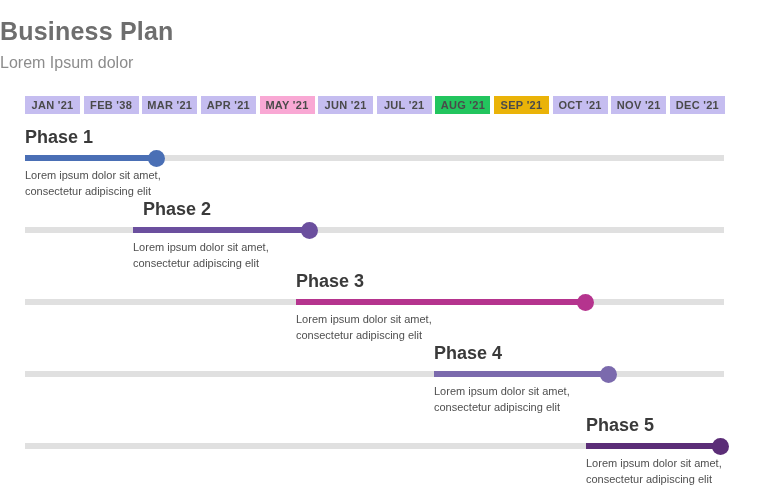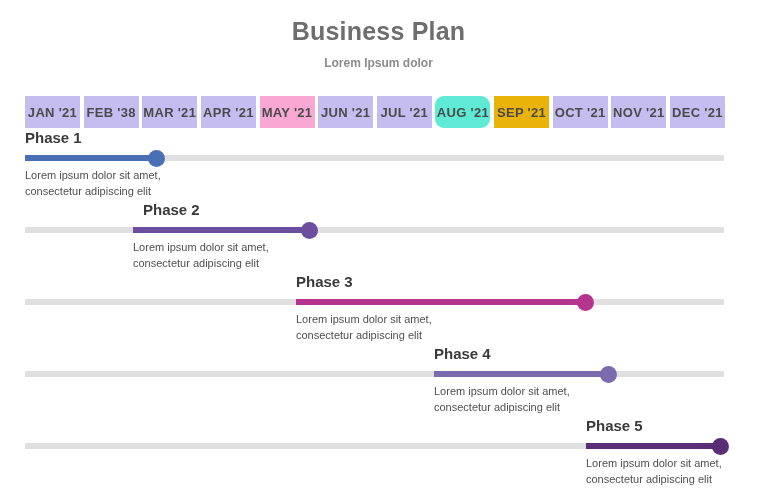--- a/index.html
+++ b/index.html
@@ -10,54 +10,53 @@
   body {
     width: 757px;
     height: 504px;
     font-family: "Liberation Sans", sans-serif;
     position: relative;
     overflow: hidden;
   }
 
   
   .header {
-    text-align: center;
     padding-top: 16px;
   }
   .title {
     font-size: 25px;
     font-weight: bold;
     color: #6e6e6e;
     letter-spacing: 0.2px;
     margin: 0;
     line-height: 30px;
   }
   .subtitle {
-    font-size: 12px;
+    font-size: 16px;
     color: #8c8c8c;
     margin: 10px 0 15px 0;
     line-height: 14px;
-    font-weight: bold;
+    font-weight: normal;
   }
 
   
   .months {
     position: absolute;
     left: 25px;
     top: 96px;
     width: 700px;
     display: flex;
     justify-content: space-between;
   }
   .month-chip {
     width: 55px;
-    height: 32px;
+    height: 18px;
     background: #c5bdf0;
     color: #4a4a4a;
-    font-size: 13px;
+    font-size: 11px;
     font-weight: bold;
     letter-spacing: 0.3px;
     display: flex;
     align-items: center;
     justify-content: center;
     box-sizing: border-box;
   }
 
   
   .rows {
@@ -87,21 +86,21 @@
   }
   .dot {
     position: absolute;
     width: 17px;
     height: 17px;
     border-radius: 50%;
     top: -5.5px;
   }
   .phase-label {
     position: absolute;
-    font-size: 15px;
+    font-size: 18px;
     font-weight: bold;
     color: #3a3a3a;
     line-height: 15px;
     white-space: nowrap;
     bottom: 10px;
   }
   .phase-desc {
     position: absolute;
     font-size: 11px;
     color: #4f4f4f;
@@ -119,21 +118,21 @@
 </div>
 
 <div class="months">
     <div class="month-chip" style="background: rgb(197, 189, 240);">JAN '21</div>
     <div class="month-chip" style="background: rgb(197, 189, 240);">FEB '38</div>
     <div class="month-chip" style="background: rgb(197, 189, 240);">MAR '21</div>
     <div class="month-chip" style="background: rgb(197, 189, 240);">APR '21</div>
     <div class="month-chip" style="background: #f9a8d4;">MAY '21</div>
     <div class="month-chip" style="background: rgb(197, 189, 240);">JUN '21</div>
     <div class="month-chip" style="background: rgb(197, 189, 240);">JUL '21</div>
-    <div class="month-chip" style="background: #5eead4; border-radius: 9px;">AUG '21</div>
+    <div class="month-chip" style="background: #22c55e;">AUG '21</div>
     <div class="month-chip" style="background: #eab308;">SEP '21</div>
     <div class="month-chip" style="background: rgb(197, 189, 240);">OCT '21</div>
     <div class="month-chip" style="background: rgb(197, 189, 240);">NOV '21</div>
     <div class="month-chip" style="background: rgb(197, 189, 240);">DEC '21</div>
   </div>
 
 <div class="rows">
     <div class="row" style="top: 155px;">
       <div class="track" style="background: rgb(224, 224, 224); left: 25px; width: 699px;"></div>
       <div class="fill" style="left: 25px; width: 131px; background: rgb(74, 111, 181);"></div>

